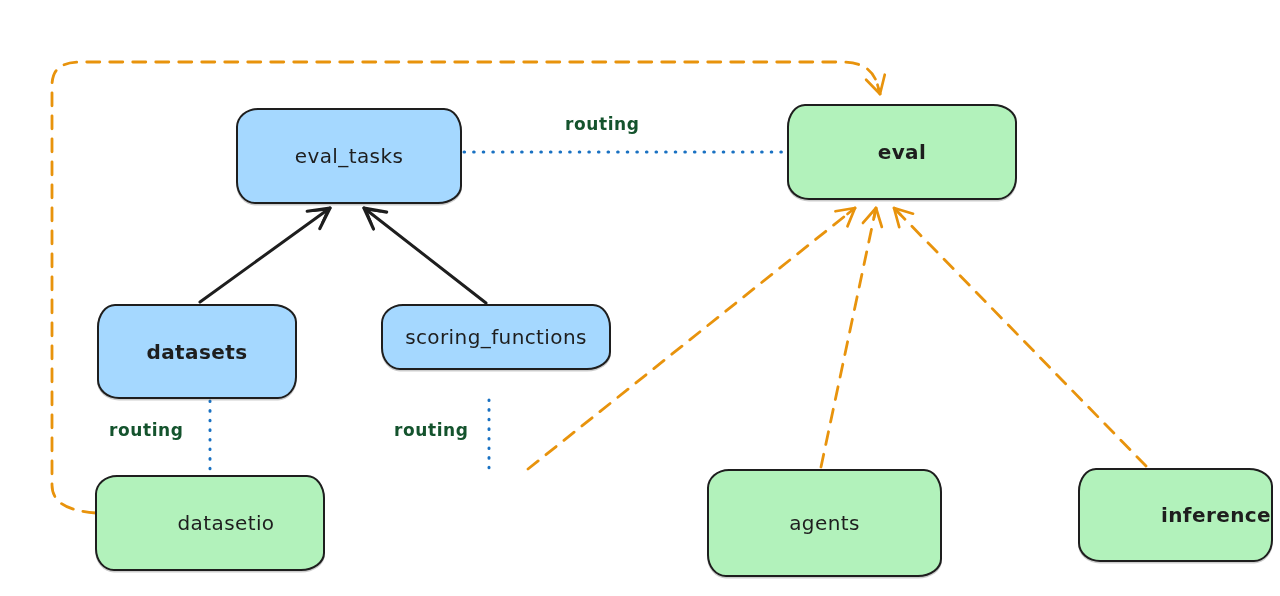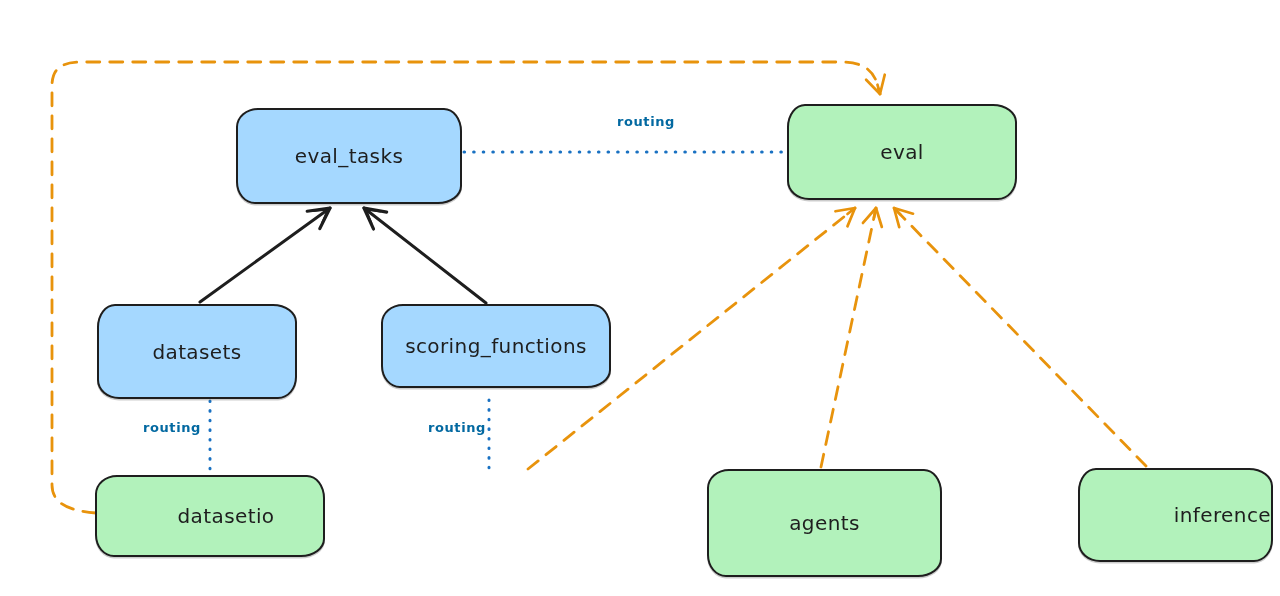--- a/index.html
+++ b/index.html
@@ -28,33 +28,33 @@
     border: 2.5px solid #1e1e1e;
     display: flex;
     align-items: center;
     justify-content: center;
     color: #1e1e1e;
     font-size: 20px;
     letter-spacing: 0.4px;
     box-shadow: 0 1.5px 0 0 rgba(110,110,110,0.35);
   }
   .node.r1 { border-radius: 22px 18px 24px 19px / 19px 23px 18px 22px; }
-  .node.r2 { border-radius: 18px 24px 19px 22px / 23px 18px 22px 19px; }
+  .node.r2 { border-radius: 18px 24px 19px 22px / 23px 18px 22px 19px; font-weight: bold; }
   .node.blue  { background: #a5d8ff; }
   .node.green { background: #b2f2bb; }
   .node .node-text {
     white-space: nowrap;
   }
   .edge-label {
     position: absolute;
-    color: #0369a1;
-    font-size: 13px;
+    color: #14532d;
+    font-size: 17px;
     font-weight: bold;
     letter-spacing: 0.6px;
-    text-align: right;
+    text-align: left;
   }
 </style>
 </head>
 <body>
 
 <div class="canvas">
 
   <svg class="edges-layer" viewBox="0 0 1280 596">
     <defs>
       <marker id="ah-black" viewBox="0 0 28 28" refX="24" refY="14" markerWidth="30" markerHeight="30" markerUnits="userSpaceOnUse" orient="auto">
@@ -85,25 +85,25 @@
   </div>
 
   <div class="node green r2" style="left:787px; top:104px; width:230px; height:96px;">
     <span class="node-text">eval</span>
   </div>
 
   <div class="node blue r2" style="left:97px; top:304px; width:200px; height:95px;">
     <span class="node-text">datasets</span>
   </div>
 
-  <div class="node blue r1" style="left:381px; top:304px; width:230px; height:84px;">
+  <div class="node blue r1" style="left:381px; top:304px; width:230px; height:66px;">
     <span class="node-text">scoring_functions</span>
   </div>
 
-  <div class="node green r1" style="left:95px; top:475px; width:230px; height:82px;padding-left:32px;">
+  <div class="node green r1" style="left:95px; top:475px; width:230px; height:96px;padding-left:32px;">
     <span class="node-text">datasetio</span>
   </div>
 
 
   <div class="node green r1" style="left:707px; top:469px; width:235px; height:108px;">
     <span class="node-text">agents</span>
   </div>
 
   <div class="node green r2" style="left:1078px; top:468px; width:195px; height:94px;justify-content:flex-end;">
     <span class="node-text">inference</span>

